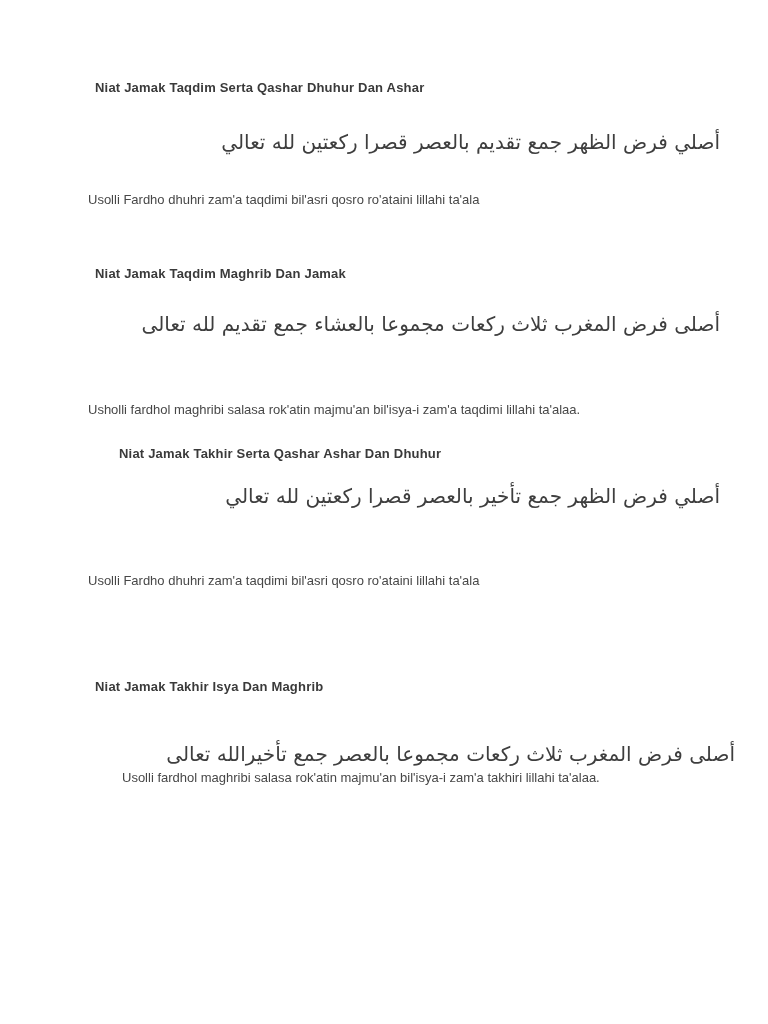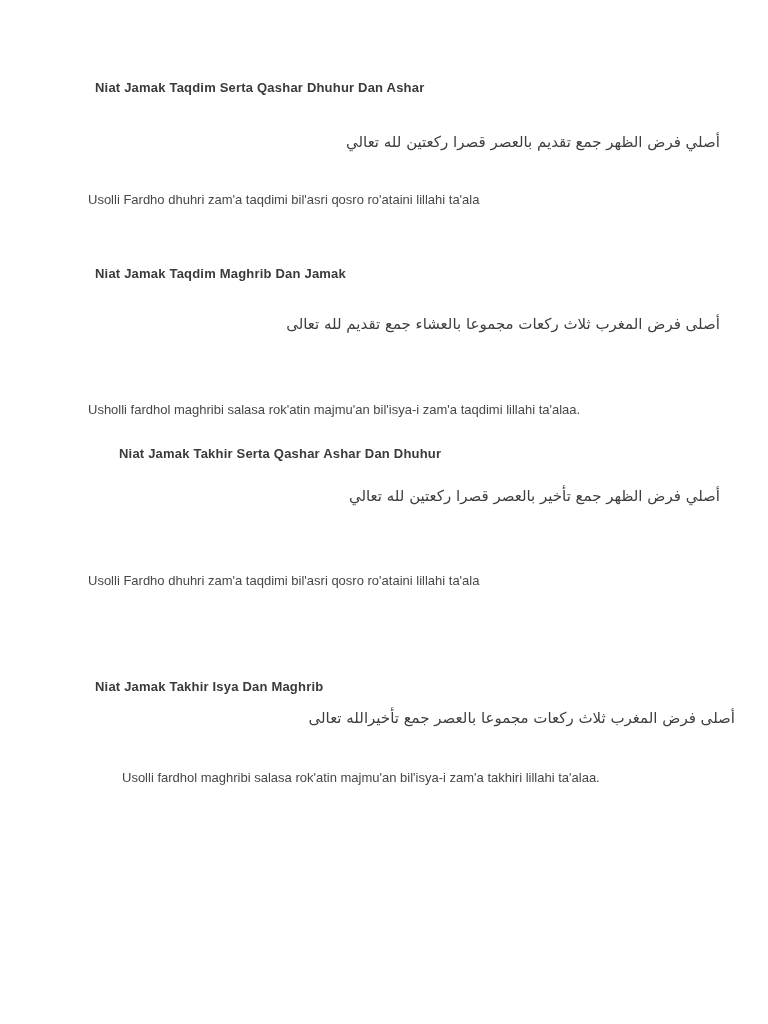--- a/index.html
+++ b/index.html
@@ -29,26 +29,26 @@
     color:var(--heading-color);
     letter-spacing:0.2px;
     white-space:nowrap;
   }
   .arabic{
     position:absolute;
     right:48px;
     direction:rtl;
     text-align:right;
     font-family:"DejaVu Sans", sans-serif;
-    font-size:15px;
+    font-size:20px;
     line-height:36px;
     color:var(--arabic-color);
     white-space:nowrap;
   }
-  .arabic.wide{right:33px;}
+  .arabic.wide{right:33px;margin-top:36px;}
   .translit{
     position:absolute;
     left:88px;
     font-size:13px;
     color:var(--body-color);
     white-space:nowrap;
   }
   
   .s1 .heading{top:80px;}  .s1 .arabic{top:124px;}  .s1 .translit{top:192px;}
   .s2 .heading{top:266px;} .s2 .arabic{top:306px;}  .s2 .translit{top:374px;margin-top:28px;}

